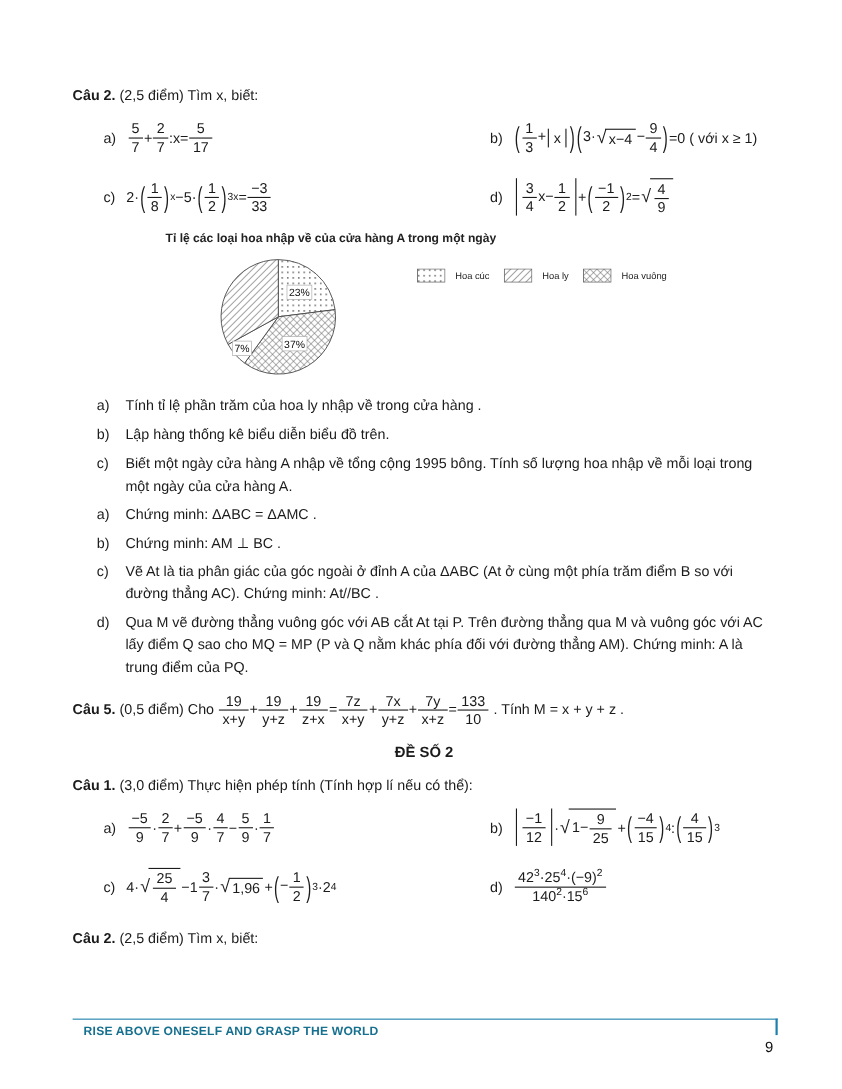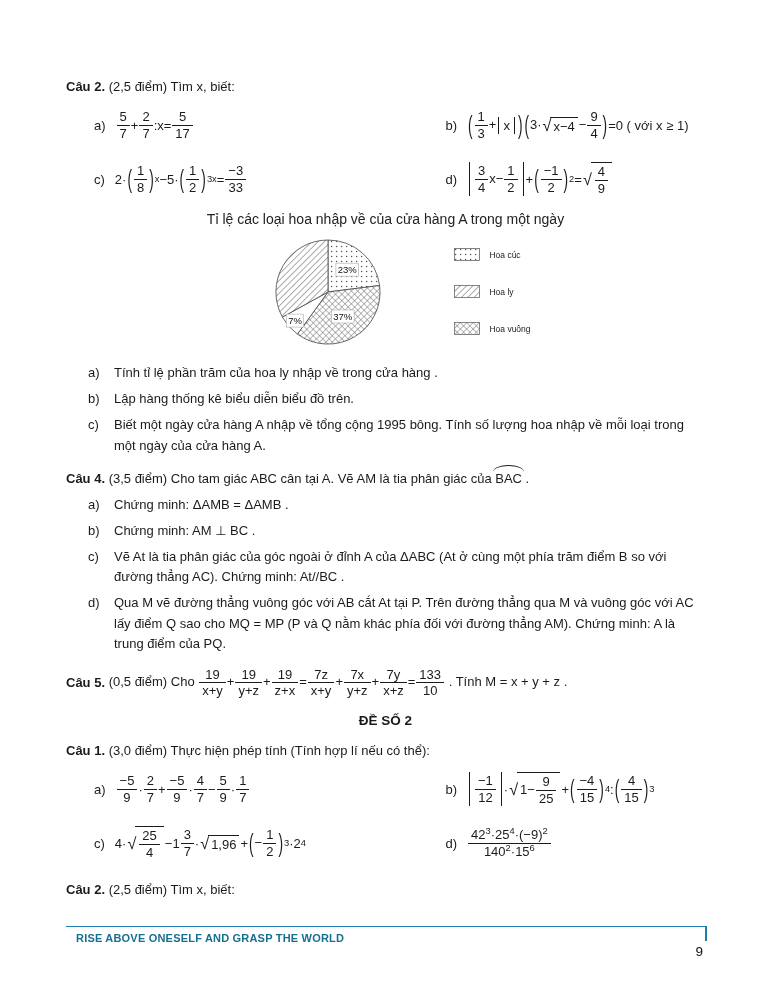--- a/index.html
+++ b/index.html
@@ -35,23 +35,23 @@
   sup{font-size:0.72em;vertical-align:super;line-height:0}
   .mab{display:inline-block;vertical-align:middle;border-left:1.3px solid #1b1b1b;border-right:1.3px solid #1b1b1b;padding:1px 4px;margin:0 2px}
   .mp{display:inline-flex;align-items:center;vertical-align:middle}
   .mpo,.mpc{display:inline-block;transform:scaleY(1.9);font-size:1.05em;padding:0 1px}
   .mh{position:relative;display:inline-block}
   .mh::before{content:"";position:absolute;left:-2px;right:-2px;top:-4px;height:6px;
      border-top:1.3px solid #1b1b1b;border-radius:50% 50% 0 0 / 100% 100% 0 0}
 
   
   .chartwrap{margin:8px auto 6px;width:470px}
-  .charttitle{text-align:center;font-weight:normal;font-size:14px;margin-bottom:3px;color:#222}
+  .charttitle{font-weight:bold;font-size:11px;margin-bottom:3px;color:#222}
   .chartrow{display:flex;justify-content:center;align-items:flex-start;gap:34px}
-  .legend{margin-top:18px;display:flex;flex-direction:column;gap:24px}
+  .legend{margin-top:18px;display:flex;gap:13px}
   .lrow{display:flex;align-items:center;gap:9px;font-size:8.5px;color:#222}
   .lsw svg{display:block}
 
   
   .footer{position:absolute;left:0;right:0;top:926px;height:68px}
   .footer-line{position:absolute;left:66px;right:58px;top:0;border-top:1.6px solid #1d7fae}
   .footer-tick{position:absolute;right:58px;top:0;width:2px;height:15px;background:#1d7fae}
   .footer-text{position:absolute;left:76px;top:6px;color:#16708f;font-weight:bold;font-size:11px;letter-spacing:0.2px}
   .page-number{position:absolute;right:62px;top:18px;font-size:13.5px;color:#111}
 </style>
@@ -191,24 +191,23 @@
         <span class="itext">Tính tỉ lệ phần trăm của hoa ly nhập về trong cửa hàng .</span>
       </div>
       <div class="item">
         <span class="tag">b)</span>
         <span class="itext">Lập hàng thống kê biểu diễn biểu đồ trên.</span>
       </div>
       <div class="item">
         <span class="tag">c)</span>
         <span class="itext">Biết một ngày cửa hàng A nhập về tổng cộng 1995 bông. Tính số lượng hoa nhập về mỗi loại trong một ngày của cửa hàng A.</span>
       </div>
-      <div class="qhead"><span class="qlabel">Câu 4.</span><span class="qtext"> (3,5 điểm) Cho tam giác ABC cân tại A. Vẽ AM là tia phân giác của <span class="mh">BAC</span> .</span></div>
       <div class="item">
         <span class="tag">a)</span>
-        <span class="itext">Chứng minh: ΔAMB = ΔAMB .</span>
+        <span class="itext">Chứng minh: ΔABC = ΔAMC .</span>
       </div>
       <div class="item">
         <span class="tag">b)</span>
         <span class="itext">Chứng minh: AM ⊥ BC .</span>
       </div>
       <div class="item">
         <span class="tag">c)</span>
         <span class="itext">Vẽ At là tia phân giác của góc ngoài ở đỉnh A của ΔABC (At ở cùng một phía trăm điểm B so với đường thẳng AC). Chứng minh: At//BC .</span>
       </div>
       <div class="item">

